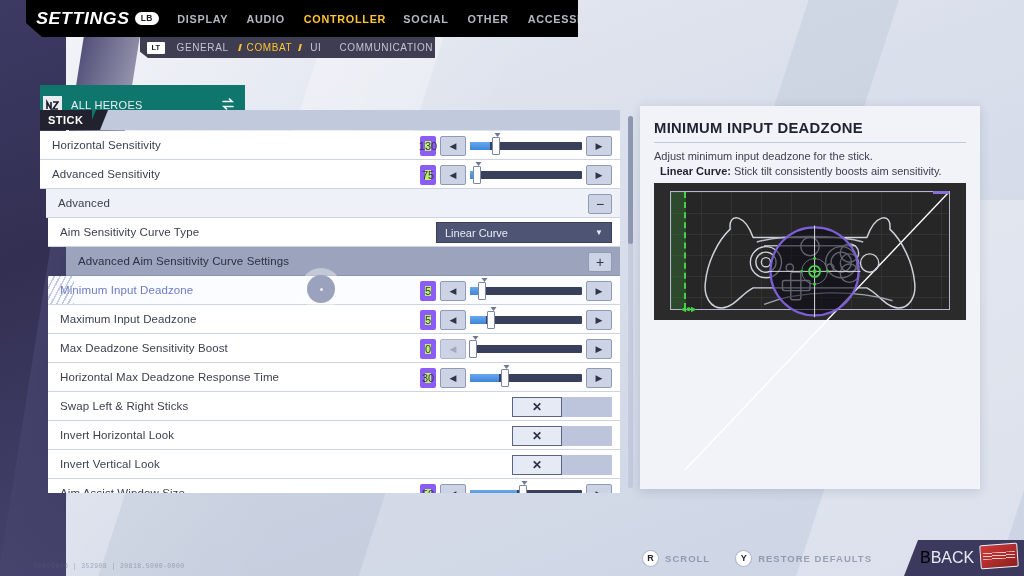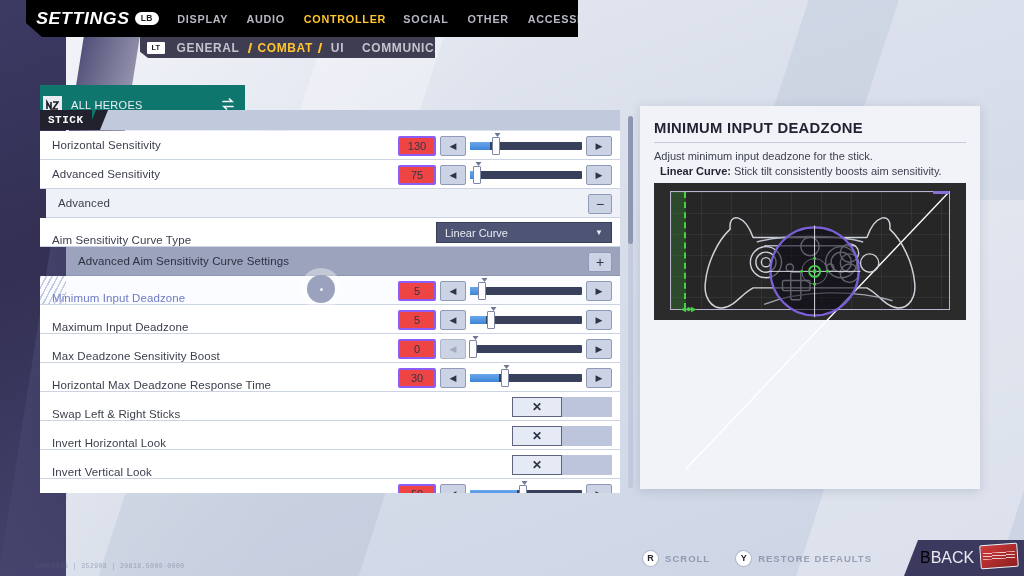--- a/index.html
+++ b/index.html
@@ -74,21 +74,21 @@
     background: #3e3d52;
     display: flex; align-items: center; padding: 0 4px;
     clip-path: polygon(0 0, 100% 0, 100% 100%, 8px 100%, 0 70%);
   }
   .trigger-pill {
     background: #fff; color: #1b1a25;
     font-size: 7.5px; font-weight: 700;
     border-radius: 1px; padding: 1.5px 4.5px; margin: 0 3px;
   }
   .sub-tab {
-    color: #c3c4cf; font-size: 12px; font-weight: 700;
+    color: #c3c4cf; font-size: 10px; font-weight: 400;
     letter-spacing: .6px; text-transform: uppercase;
     padding: 0 9px; position: relative;
   }
   .sub-tab.active { color: #ffc42e; }
   .sub-tab.active:before, .sub-tab.active:after {
     content:""; position:absolute; top:2px; bottom:2px; width:1.5px;
     background:#ffc42e;
   }
   .sub-tab.active:before { left: 1px; transform: skewX(-14deg); }
   .sub-tab.active:after  { right: 1px; transform: skewX(-14deg); }
@@ -111,21 +111,21 @@
   .heroes-swap {
     margin-left: auto; margin-right: 10px; color: #f2f4f8;
     font-size: 13px; line-height: 1; font-weight: 700;
   }
 
   
   .stick-tab {
     position: absolute; left: 40px; top: 110px; height: 20px; width: 52px;
     background: #22212e; color: #fff;
     font-size: 11px; font-weight: 800; letter-spacing: .5px;
-    display: flex; align-items: center; padding-left: 8px; font-family: Liberation Mono, monospace;
+    display: flex; align-items: center; padding-left: 8px;
   }
   .stick-slash {
     position: absolute; left: 92px; top: 110px; height: 20px; width: 12px;
     background: #22212e; transform: skewX(-22deg);
   }
   .stick-rail {
     position: absolute; left: 96px; top: 110px; height: 20px; width: 524px;
     background: #c1c9dc;
   }
 
@@ -138,41 +138,41 @@
     position: relative; display: flex; align-items: center;
     height: 29px; margin-bottom: 0px;
     background: #ffffff;
     border-bottom: 1px solid #ccd3e2;
   }
   .row .label {
     font-size: 11.5px; color: #3b3f4d; letter-spacing: .1px;
     white-space: nowrap; overflow: hidden;
   }
   .row.indent1 { margin-left: 6px; }
-  .row.indent2 { margin-left: 0; align-items: flex-end; }
+  .row.indent2 { margin-left: 8px; }
   .row.indent3 { margin-left: 26px; }
   .row.shaded { background: #9ba3bd; border-bottom-color:#8c95b1; }
   .row.shaded .label { color: #2d3142; }
   .row.alt { background: #eef1f7; }
   .row .label { padding-left: 12px; flex: 0 0 auto; }
   .row.selected { background: #fbfcff; }
   .row.selected .label { color: #6e7bc4; }
   .sel-stripe {
     position: absolute; left: 0; top: 0; bottom: 0; width: 26px;
     background: repeating-linear-gradient(118deg,
       rgba(150,162,205,0.55) 0 1.5px, rgba(255,255,255,0) 1.5px 5px);
   }
 
   .ctrl {
     position: absolute; right: 8px; top: 0; height: 29px;
     display: flex; align-items: center; gap: 4px;
   }
   .numbox {
-    width: 38px; height: 20px; background: #ef4444;
-    border: 2px solid #8b5cf6; border-radius: 2px;
+    width: 16px; height: 20px; background: #bef264;
+    border: 5px solid #8b5cf6; border-radius: 2px;
     display: flex; align-items: center; justify-content: center;
     font-size: 11px; color: #31364a;
   }
   .arrowbtn {
     width: 26px; height: 20px; background: #cbd3e5;
     border: 1px solid #8f9ab6; border-radius: 2px;
     display: flex; align-items: center; justify-content: center;
     color: #2f3448; font-size: 9px;
   }
   .arrowbtn.dim { color: #a2aac0; background:#ccd3e4; border-color:#aeb6cb; }

